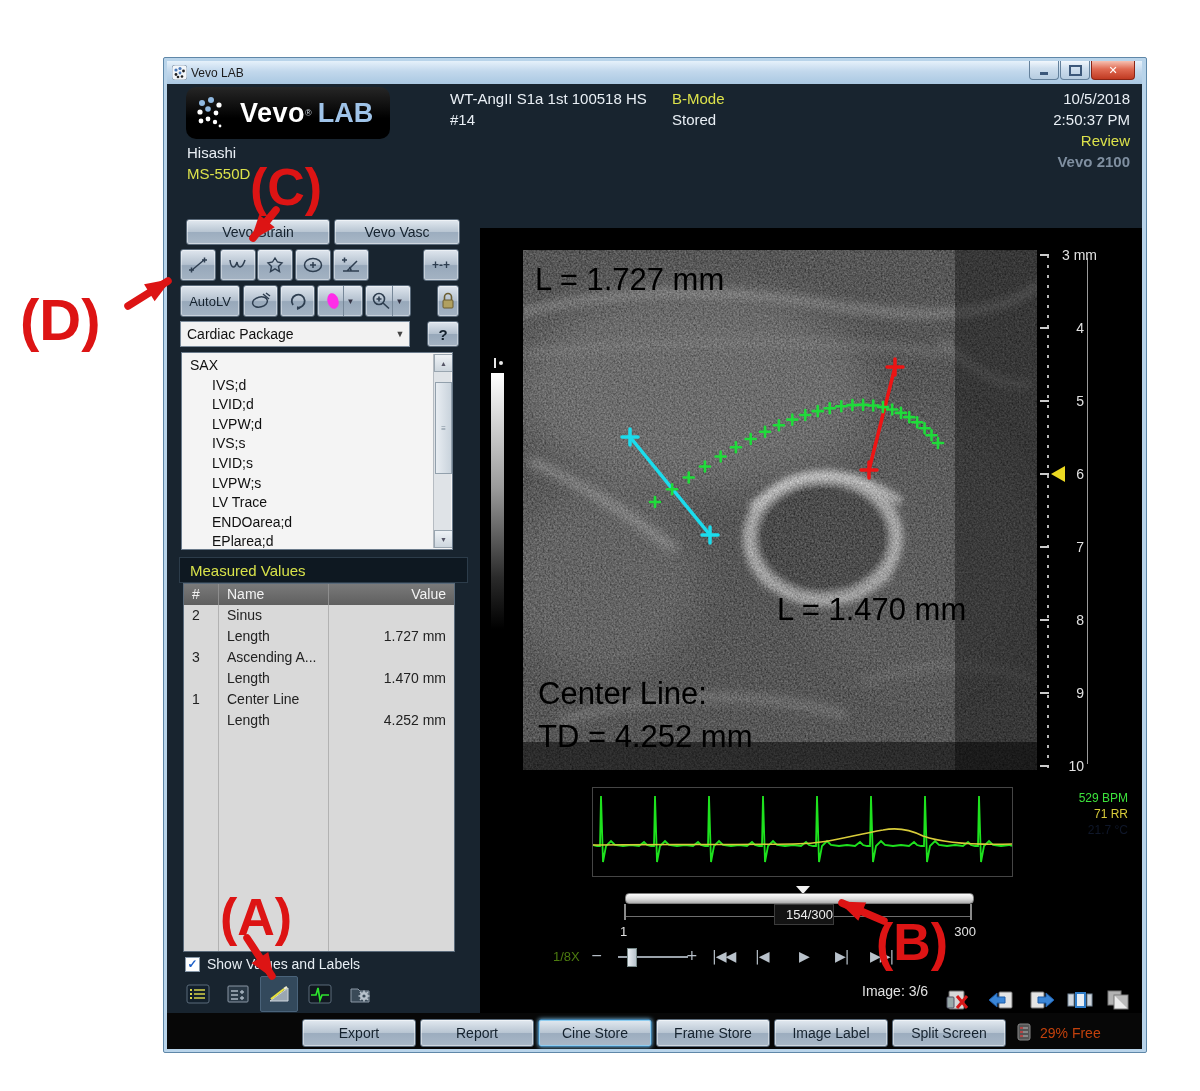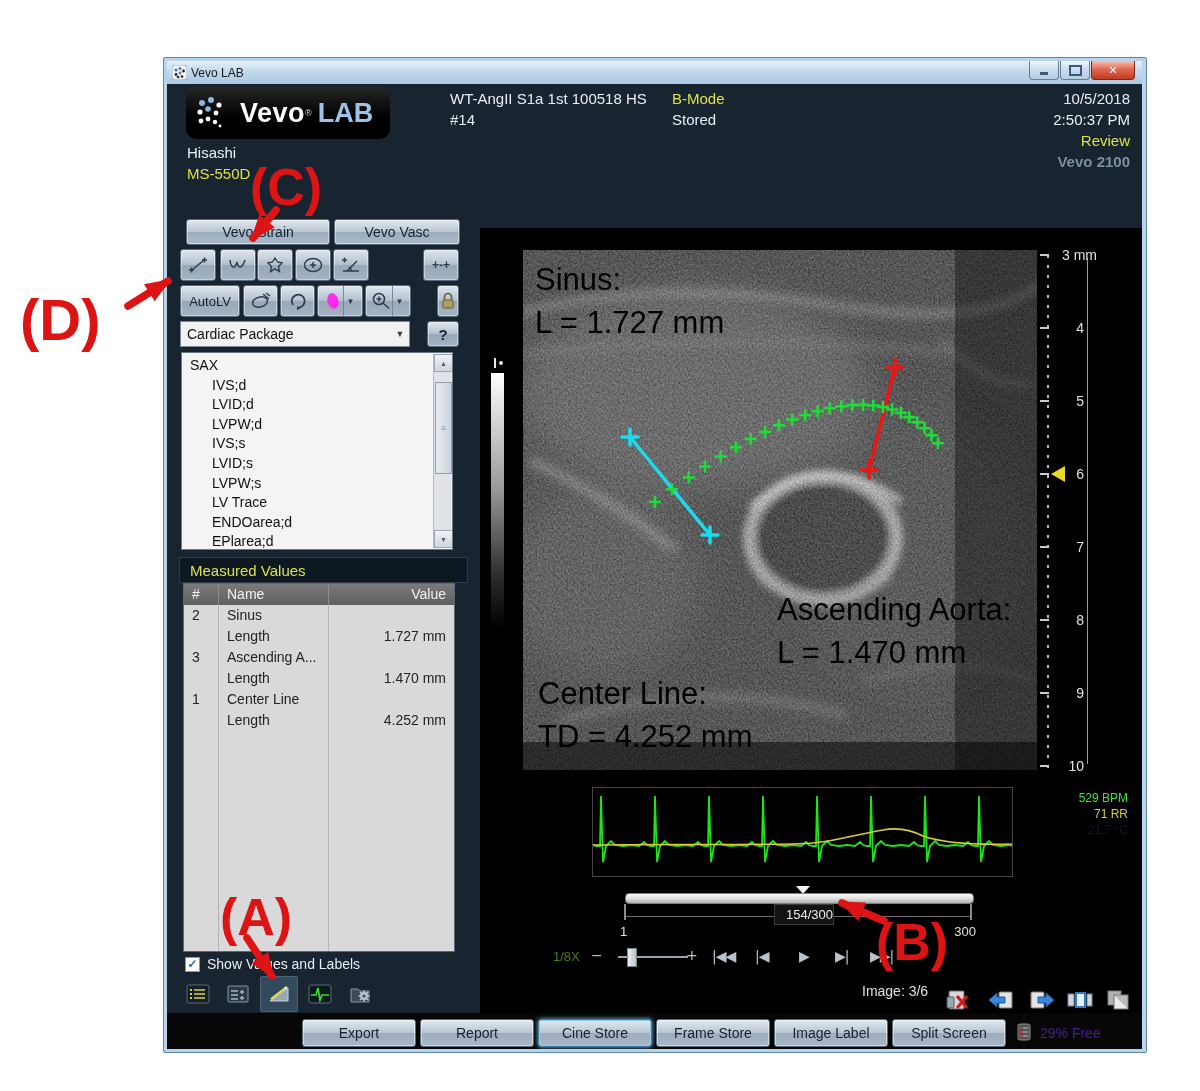--- a/index.html
+++ b/index.html
@@ -93,21 +93,21 @@
   .scrub-tick{top:904px;width:2px;height:16px;background:#8a8a8a;}
   .frame-label{top:904px;width:58px;height:19px;background:#131313;border:1px solid #3c3c3c;color:#ececec;
      font-size:13px;display:flex;align-items:center;justify-content:flex-end;}
   .cine-end{color:#e0e0e0;font-size:13px;top:924px;}
   .pb{color:#4d7c0f;font-size:13px;}
   .pb-btn{color:#b9c2cb;font-size:14px;letter-spacing:-1px;font-family:"DejaVu Sans",sans-serif;}
   .slider-track{left:618px;top:956px;width:70px;height:2px;background:#9aa2aa;}
   .slider-thumb{left:627px;top:948px;width:8px;height:17px;background:linear-gradient(90deg,#e8edf2,#b9c3cc);border:1px solid #788;}
   
   .fbtn{position:absolute;top:1019px;width:112px;height:26px;}
-  .storage-txt{color:#4c1d95;font-size:14px;}
+  .storage-txt{color:#c2410c;font-size:14px;}
   
   #annot{left:0;top:0;pointer-events:none;}
 </style>
 </head>
 <body>
 
 <div id="canvas">
 
   <div class="abs winframe"></div>
   <div class="abs titlebar">
@@ -478,25 +478,23 @@
       <line x1="394.171875" y1="167.265625" x2="394.171875" y2="177.265625" stroke="#1fdc3a" stroke-width="2.6" stroke-linecap="round"></line>
       <line x1="396.57638888888886" y1="178.2847222222222" x2="406.57638888888886" y2="178.2847222222222" stroke="#1fdc3a" stroke-width="2.6" stroke-linecap="round"></line>
       <line x1="401.57638888888886" y1="173.2847222222222" x2="401.57638888888886" y2="183.2847222222222" stroke="#1fdc3a" stroke-width="2.6" stroke-linecap="round"></line>
       <line x1="403.51909722222223" y1="185.19618055555557" x2="413.51909722222223" y2="185.19618055555557" stroke="#1fdc3a" stroke-width="2.6" stroke-linecap="round"></line>
       <line x1="408.51909722222223" y1="180.19618055555557" x2="408.51909722222223" y2="190.19618055555557" stroke="#1fdc3a" stroke-width="2.6" stroke-linecap="round"></line>
       <line x1="410" y1="193" x2="420" y2="193" stroke="#1fdc3a" stroke-width="2.6" stroke-linecap="round"></line>
       <line x1="415" y1="188" x2="415" y2="198" stroke="#1fdc3a" stroke-width="2.6" stroke-linecap="round"></line>
     </svg>
 
   <div class="us-label" style="left:535px;top:258px">
-    <div>Sinus:</div>
     <div>L = 1.727 mm</div>
   </div>
   <div class="us-label" style="left:777px;top:588px">
-    <div>Ascending Aorta:</div>
     <div>L = 1.470 mm</div>
   </div>
   <div class="us-label" style="left:538px;top:672px">
     <div>Center Line:</div>
     <div>TD = 4.252 mm</div>
   </div>
 
   <div class="abs gb-marker-bar"></div>
   <div class="abs gb-marker-dot"></div>
   <div class="abs graybar"></div>

